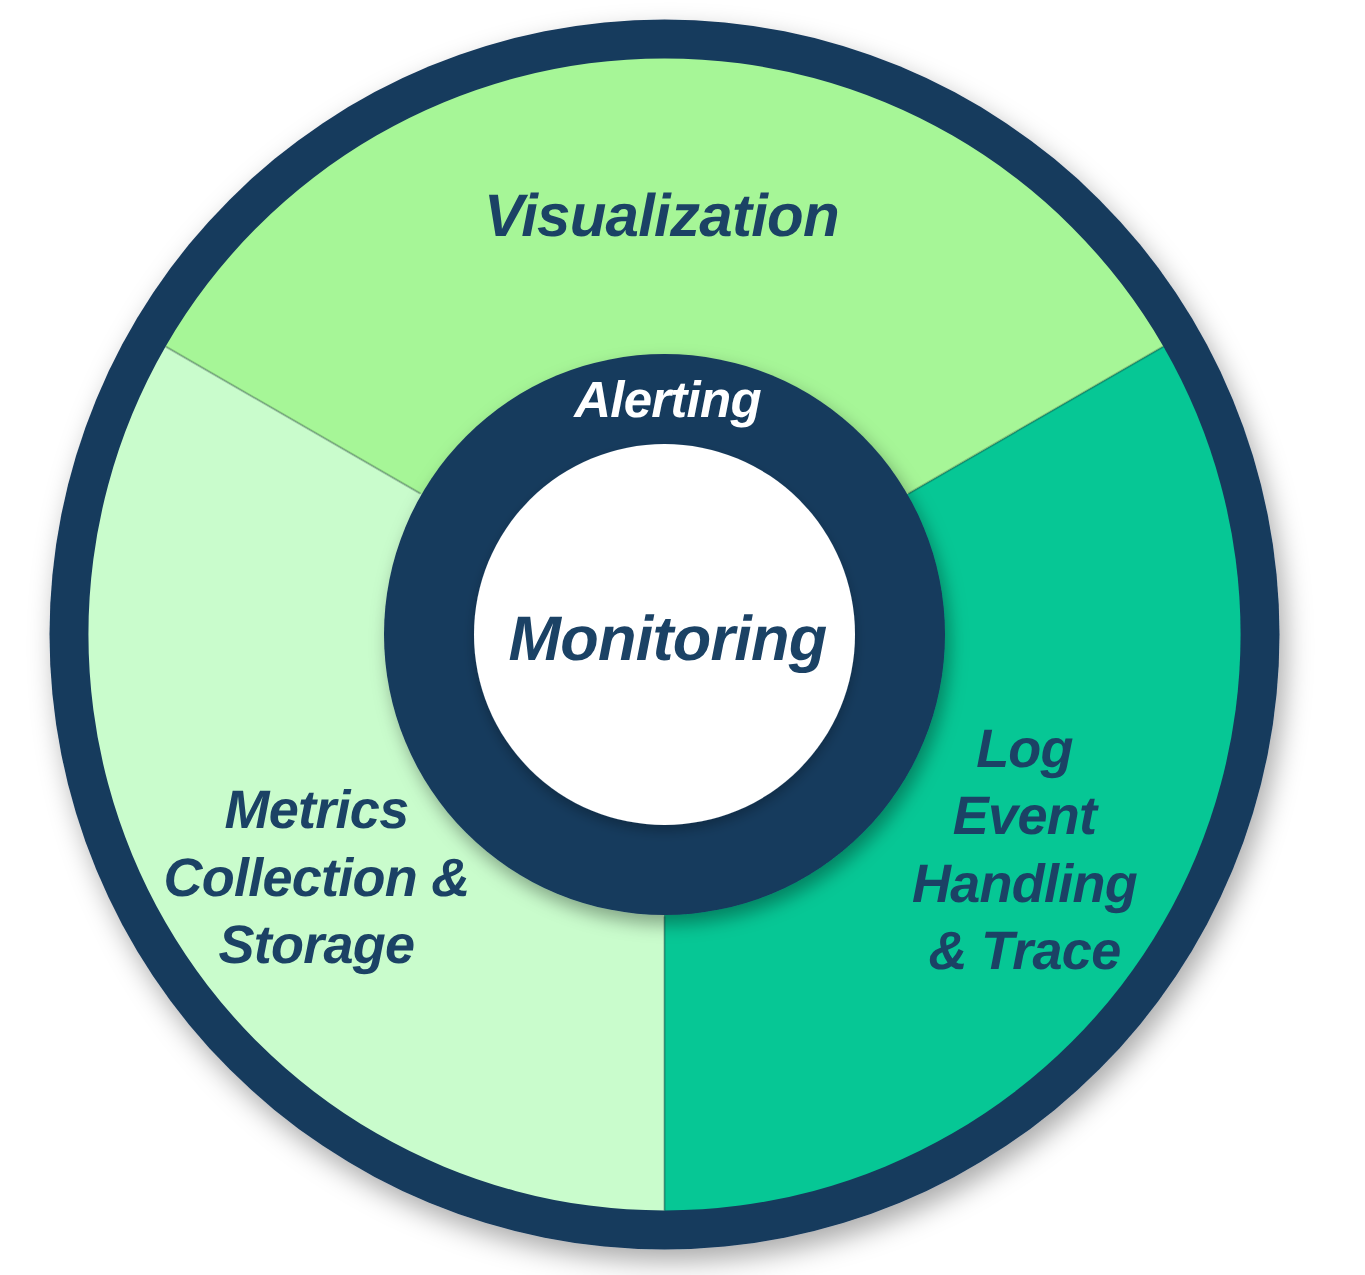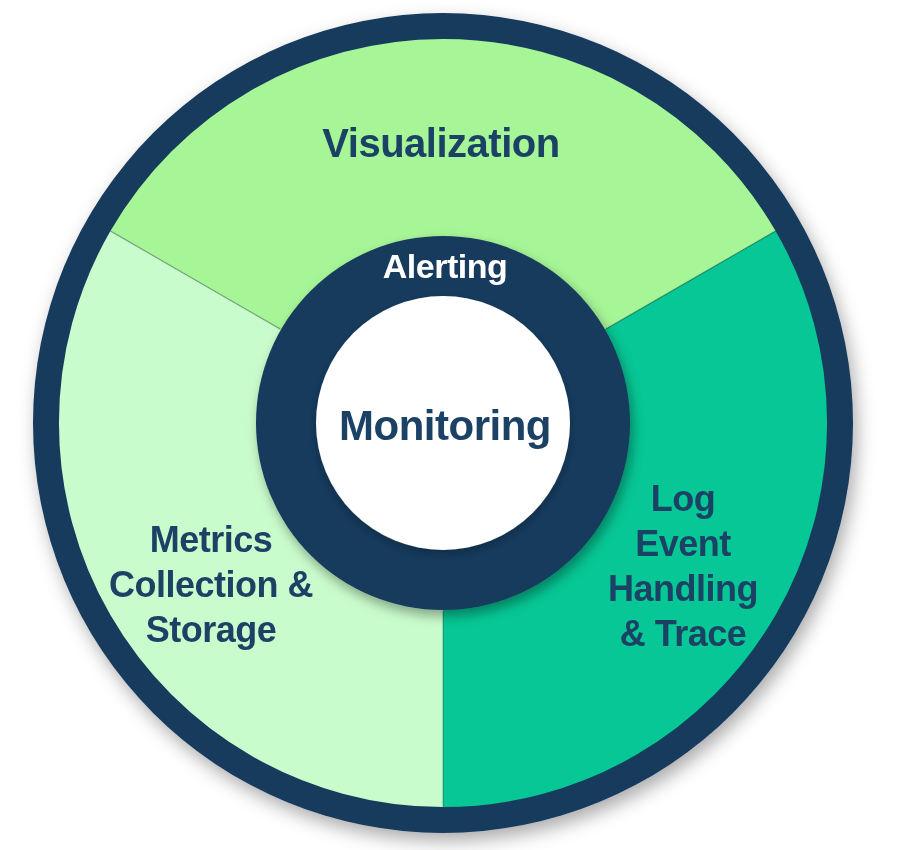--- a/index.html
+++ b/index.html
@@ -7,20 +7,21 @@
     padding: 0;
     width: 910px;
     height: 850px;
     background: #ffffff;
     overflow: hidden;
   }
   .diagram-wrap {
     position: relative;
     width: 910px;
     height: 850px;
+    font-style: italic;
   }
   svg text {
     font-family: "Liberation Sans", sans-serif;
     font-weight: 700;
     letter-spacing: -0.5px;
   }
   .seg-label   { font-size: 36px; }
   .viz-label   { font-size: 40px; }
   .ring-label  { font-size: 34px; }
   .center-label{ font-size: 42px; }

